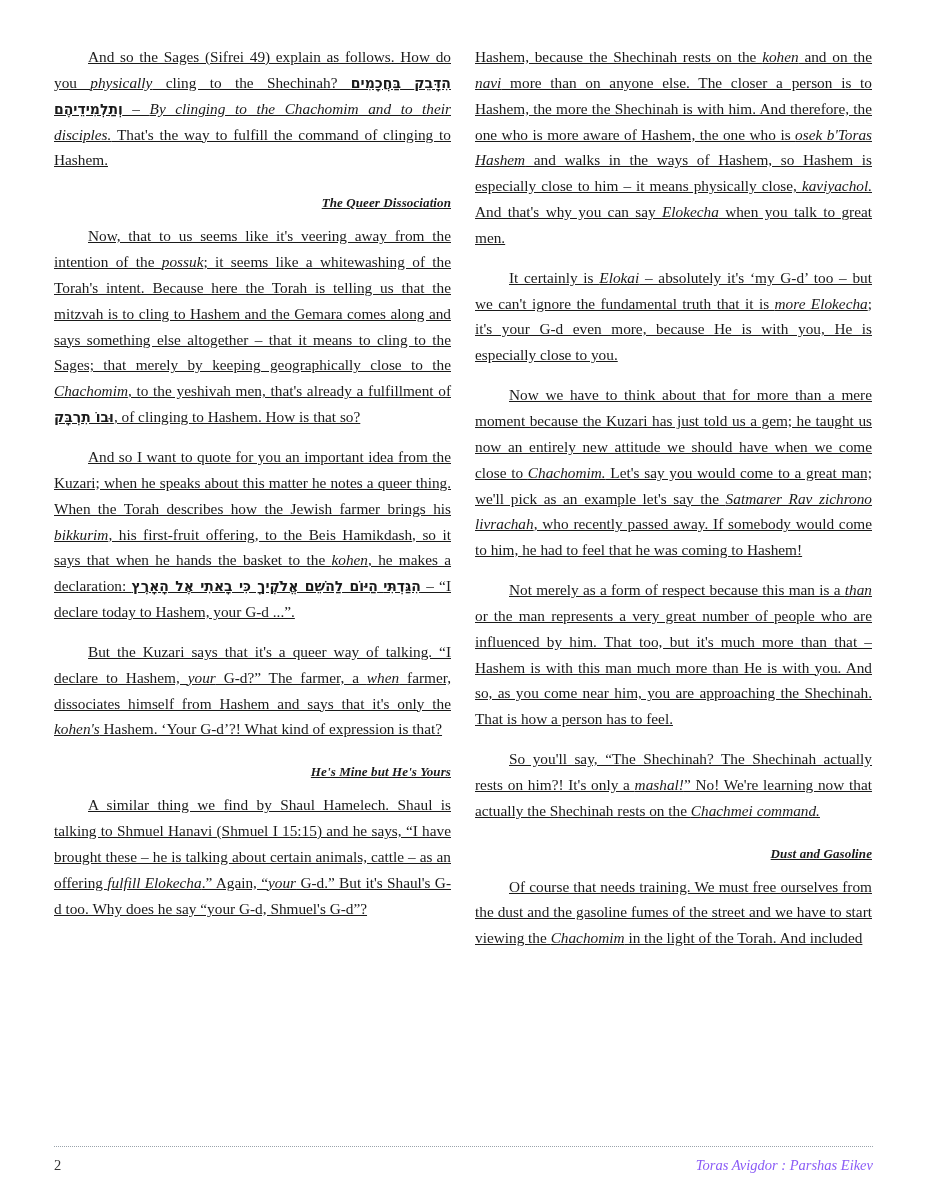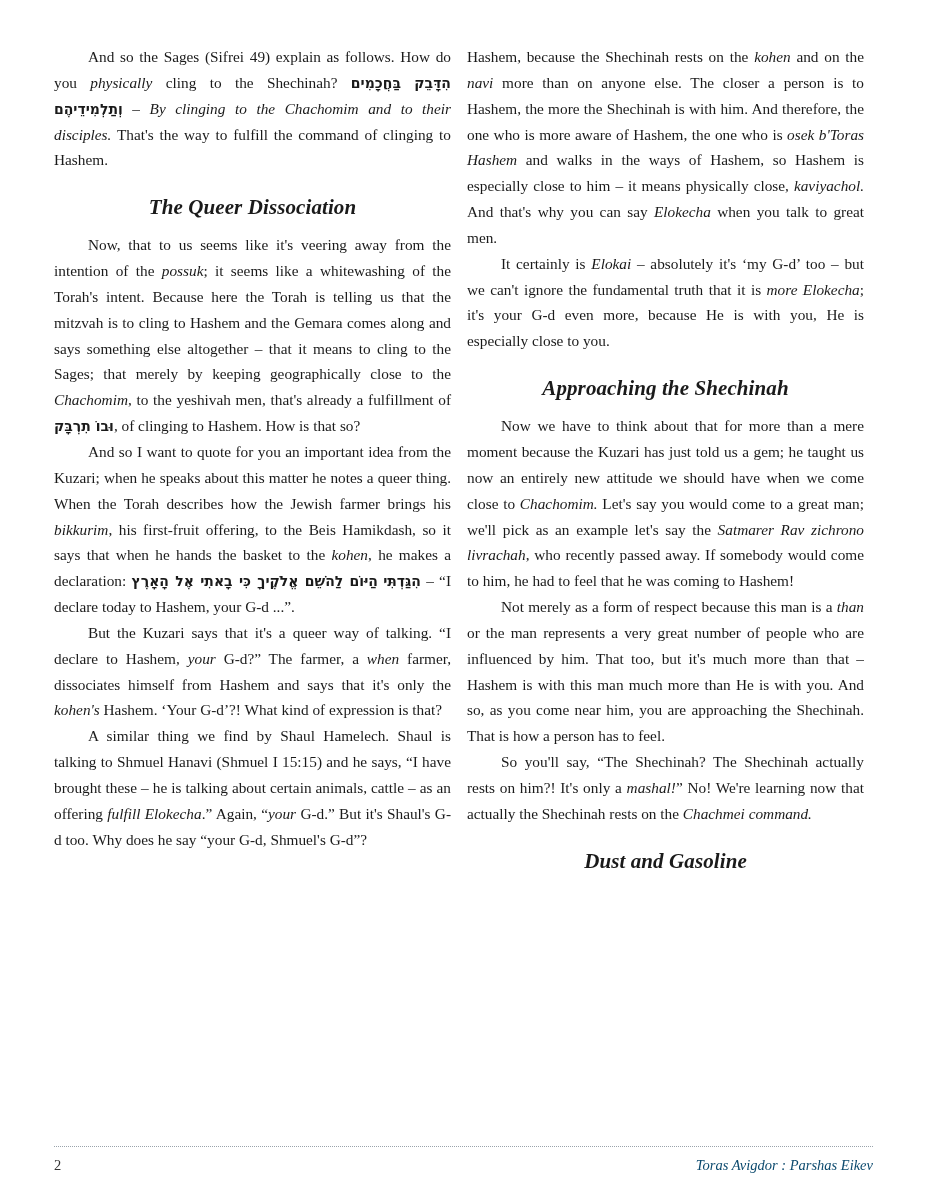--- a/index.html
+++ b/index.html
@@ -15,45 +15,47 @@
   }
   .page {
     position: relative;
     width: 927px;
     height: 1200px;
     box-sizing: border-box;
     padding: 44px 54px 0 54px;
   }
   .columns {
     display: flex;
-    gap: 16px;
+    gap: 24px;
     height: 1090px;
+    text-decoration: underline;
   }
   .col {
     width: 397px;
     flex: 0 0 397px;
   }
   p {
     margin: 0 0 0 0;
     font-size: 15.3px;
     line-height: 1.69;
     text-align: justify;
     text-justify: inter-word;
     hyphens: auto;
   }
   p.indent {
     text-indent: 34px;
   }
   p + p {
+    margin-top: 14px;
   }
   h2.section {
-    font-size: 21px;
+    font-size: 13px;
     font-weight: bold;
     font-style: italic;
-    text-align: center;
+    text-align: right;
     margin: 22px 0 12px 0;
     letter-spacing: 0.1px;
   }
   .heb {
     font-family: "DejaVu Sans", sans-serif;
     font-size: 14px;
     font-weight: bold;
     direction: rtl;
     unicode-bidi: embed;
   }
@@ -74,47 +76,48 @@
     display: flex;
     justify-content: space-between;
     align-items: baseline;
     font-size: 14.5px;
   }
   .page-num {
     color: #333;
   }
   .footer-title {
     font-style: italic;
-    color: #0c4a6e;
+    color: #8b5cf6;
   }
 </style>
 </head>
 <body>
 
 <div class="page">
 
   <div class="columns">
 
     <div class="col">
       <p class="indent">And so the Sages (Sifrei 49) explain as follows. How do you <i>physically</i> cling to the Shechinah? <span class="heb">הִדָּבֵק</span> <span class="heb">בַּחֲכָמִים וְתַלְמִידֵיהֶם</span> – <i>By clinging to the Chachomim and to their disciples.</i> That's the way to fulfill the command of clinging to Hashem.</p>
       <h2 class="section">The Queer Dissociation</h2>
       <p class="indent">Now, that to us seems like it's veering away from the intention of the <i>possuk</i>; it seems like a whitewashing of the Torah's intent. Because here the Torah is telling us that the mitzvah is to cling to Hashem and the Gemara comes along and says something else altogether – that it means to cling to the Sages; that merely by keeping geographically close to the <i>Chachomim</i>, to the yeshivah men, that's already a fulfillment of <span class="heb">וּבוֹ תִרְבָּק</span>, of clinging to Hashem. How is that so?</p>
       <p class="indent">And so I want to quote for you an important idea from the Kuzari; when he speaks about this matter he notes a queer thing. When the Torah describes how the Jewish farmer brings his <i>bikkurim</i>, his first-fruit offering, to the Beis Hamikdash, so it says that when he hands the basket to the <i>kohen</i>, he makes a declaration: <span class="heb">הִגַּדְתִּי</span> <span class="heb">הַיּוֹם לַהֹשֵׁם אֱלֹקֶיךָ כִּי בָאתִי אֶל הָאָרֶץ</span> – “I declare today to Hashem, your G-d ...”.</p>
       <p class="indent">But the Kuzari says that it's a queer way of talking. “I declare to Hashem, <i>your</i> G-d?” The farmer, a <i>when</i> farmer, dissociates himself from Hashem and says that it's only the <i>kohen's</i> Hashem. ‘Your G-d’?! What kind of expression is that?</p>
+      <h2 class="section">He's Mine but He's Yours</h2>
       <p class="indent">A similar thing we find by Shaul Hamelech. Shaul is talking to Shmuel Hanavi (Shmuel I 15:15) and he says, “I have brought these – he is talking about certain animals, cattle – as an offering <i>fulfill Elokecha</i>.” Again, “<i>your</i> G-d.” But it's Shaul's G-d too. Why does he say “your G-d, Shmuel's G-d”?</p>
     </div>
 
     <div class="col">
       <p>Hashem, because the Shechinah rests on the <i>kohen</i> and on the <i>navi</i> more than on anyone else. The closer a person is to Hashem, the more the Shechinah is with him. And therefore, the one who is more aware of Hashem, the one who is <i>osek b'Toras Hashem</i> and walks in the ways of Hashem, so Hashem is especially close to him – it means physically close, <i>kaviyachol.</i> And that's why you can say <i>Elokecha</i> when you talk to great men.</p>
       <p class="indent">It certainly is <i>Elokai</i> – absolutely it's ‘my G-d’ too – but we can't ignore the fundamental truth that it is <i>more Elokecha</i>; it's your G-d even more, because He is with you, He is especially close to you.</p>
-      <h2 class="section">Approaching the Shechinah</h2>
       <p class="indent">Now we have to think about that for more than a mere moment because the Kuzari has just told us a gem; he taught us now an entirely new attitude we should have when we come close to <i>Chachomim.</i> Let's say you would come to a great man; we'll pick as an example let's say the <i>Satmarer Rav zichrono livrachah</i>, who recently passed away. If somebody would come to him, he had to feel that he was coming to Hashem!</p>
       <p class="indent">Not merely as a form of respect because this man is a <i>than</i> or the man represents a very great number of people who are influenced by him. That too, but it's much more than that – Hashem is with this man much more than He is with you. And so, as you come near him, you are approaching the Shechinah. That is how a person has to feel.</p>
       <p class="indent">So you'll say, “The Shechinah? The Shechinah actually rests on him?! It's only a <i>mashal!</i>” No! We're learning now that actually the Shechinah rests on the <i>Chachmei command.</i></p>
       <h2 class="section">Dust and Gasoline</h2>
+      <p class="indent">Of course that needs training. We must free ourselves from the dust and the gasoline fumes of the street and we have to start viewing the <i>Chachomim</i> in the light of the Torah. And included</p>
     </div>
 
   </div>
 
   <div class="footer">
     <div class="rule"></div>
     <div class="footer-row">
       <div class="page-num">2</div>
       <div class="footer-title">Toras Avigdor : Parshas Eikev</div>
     </div>

